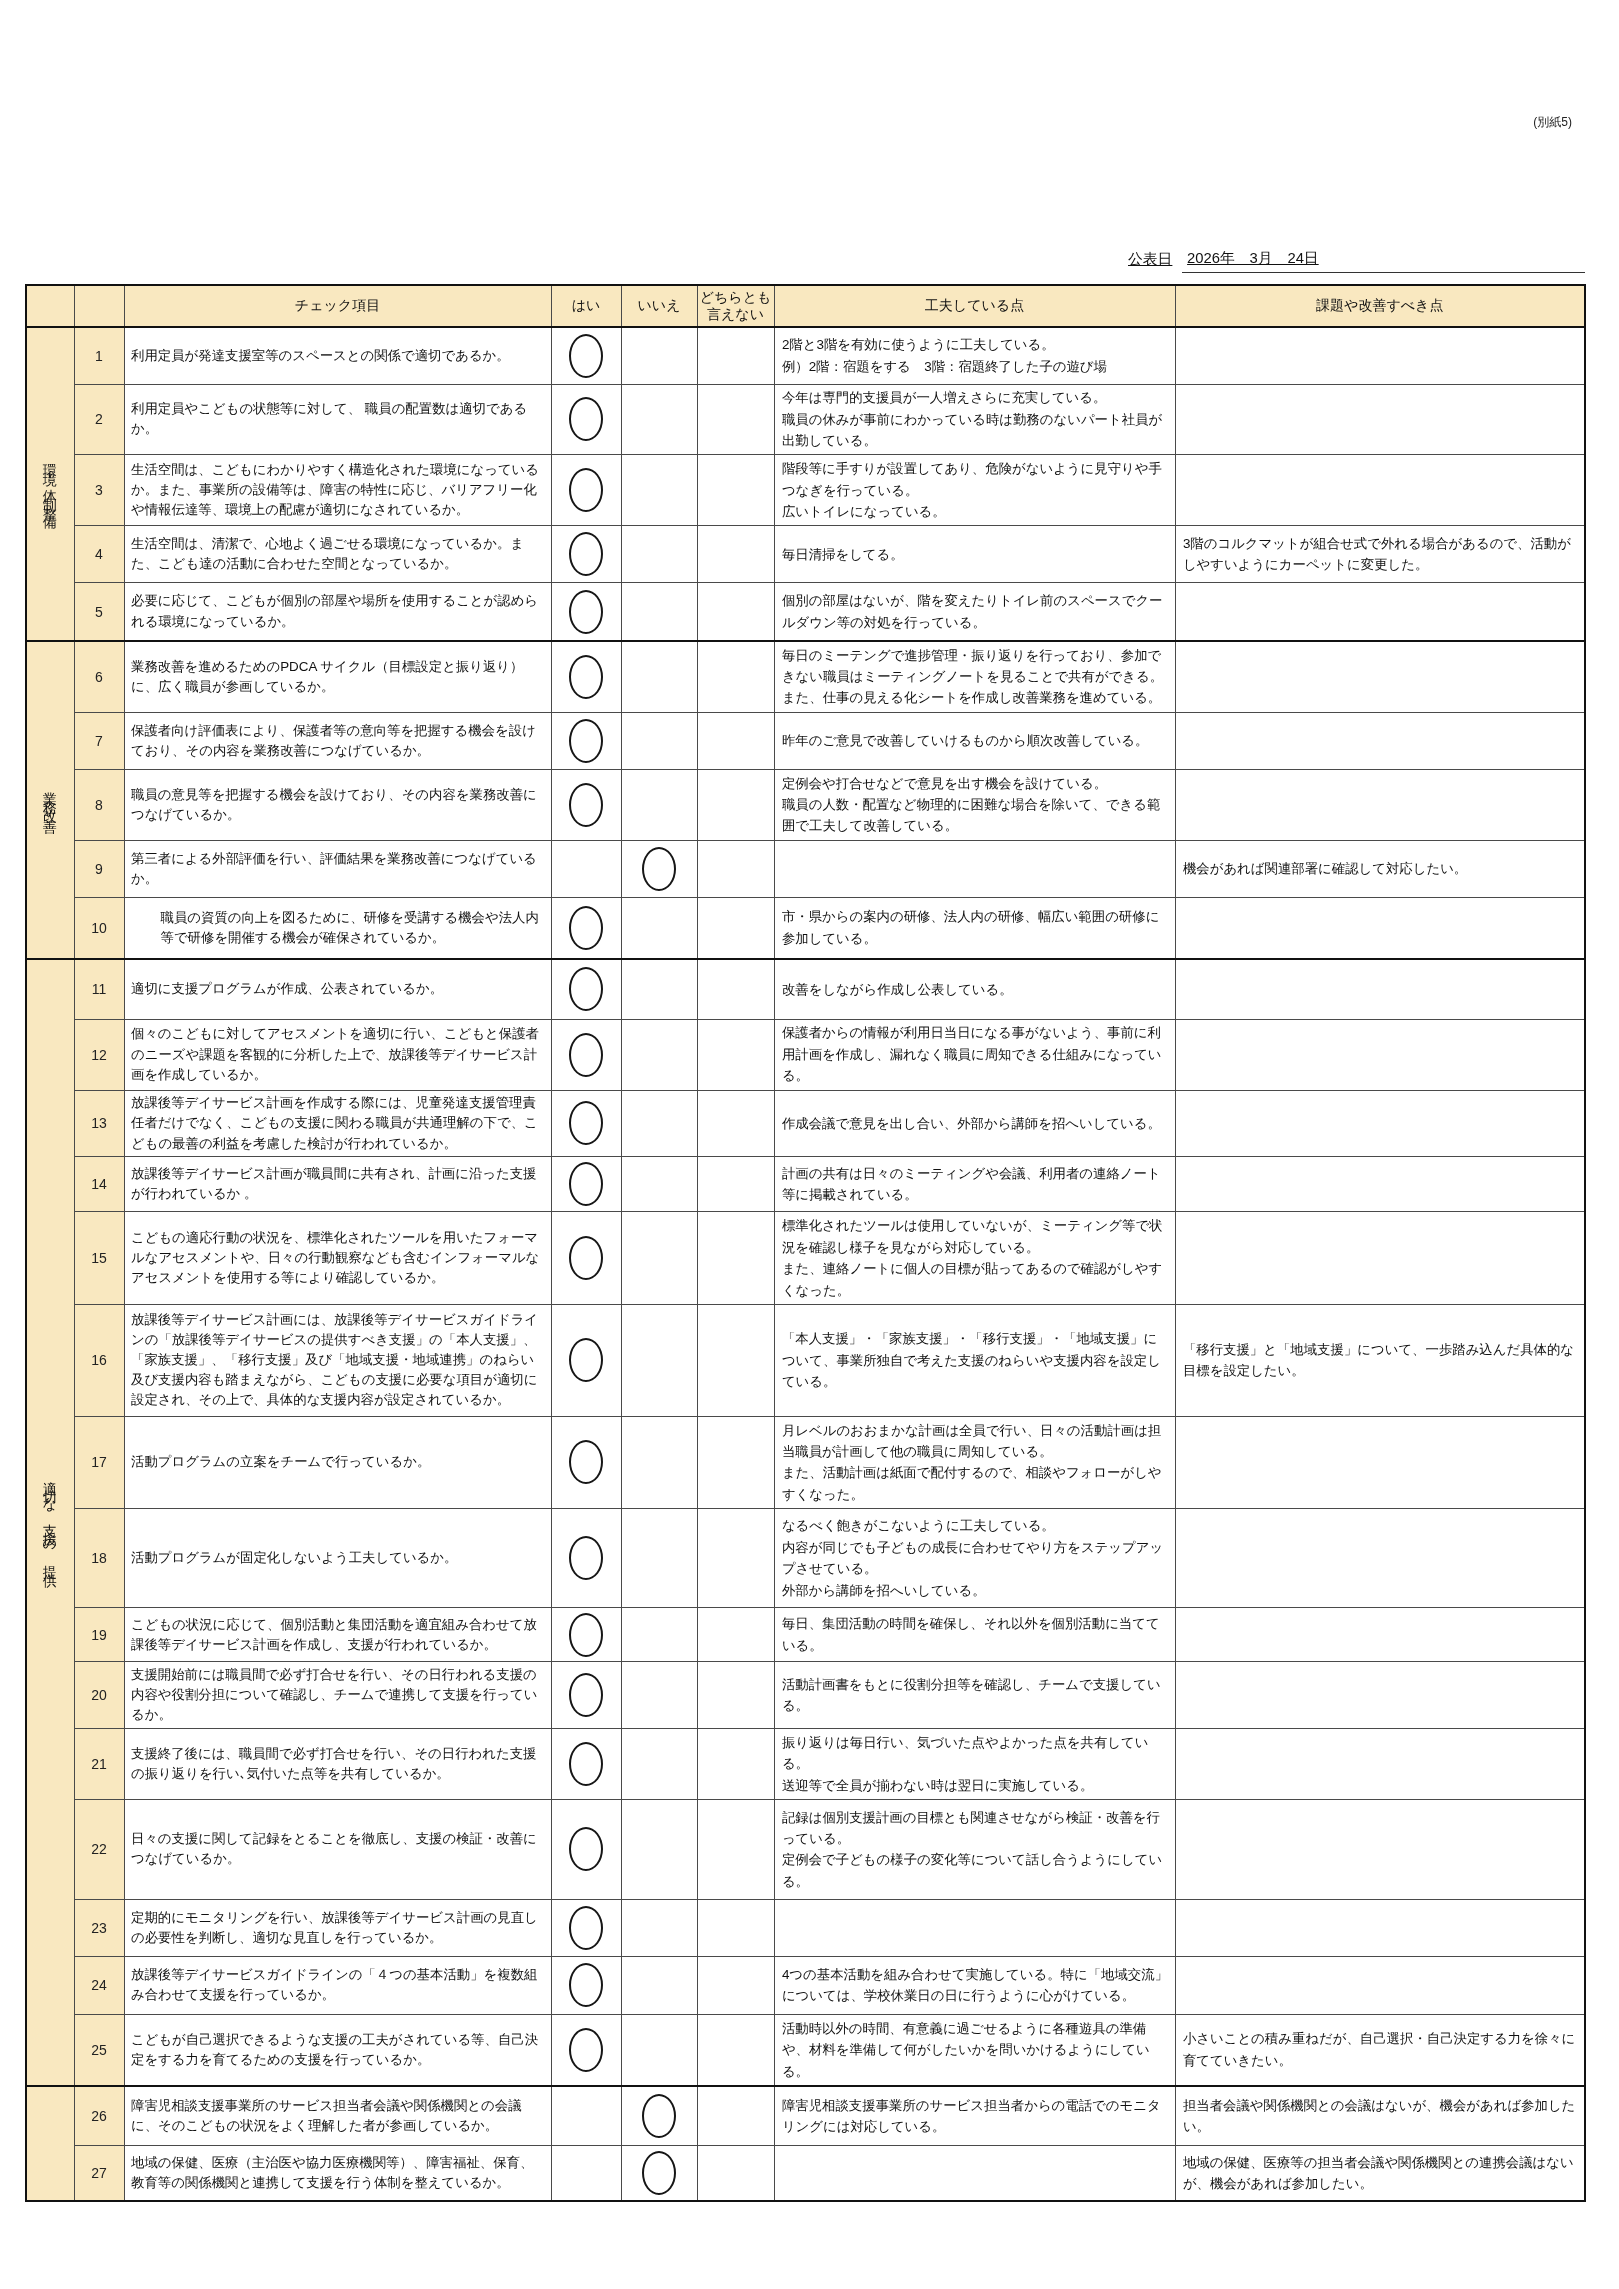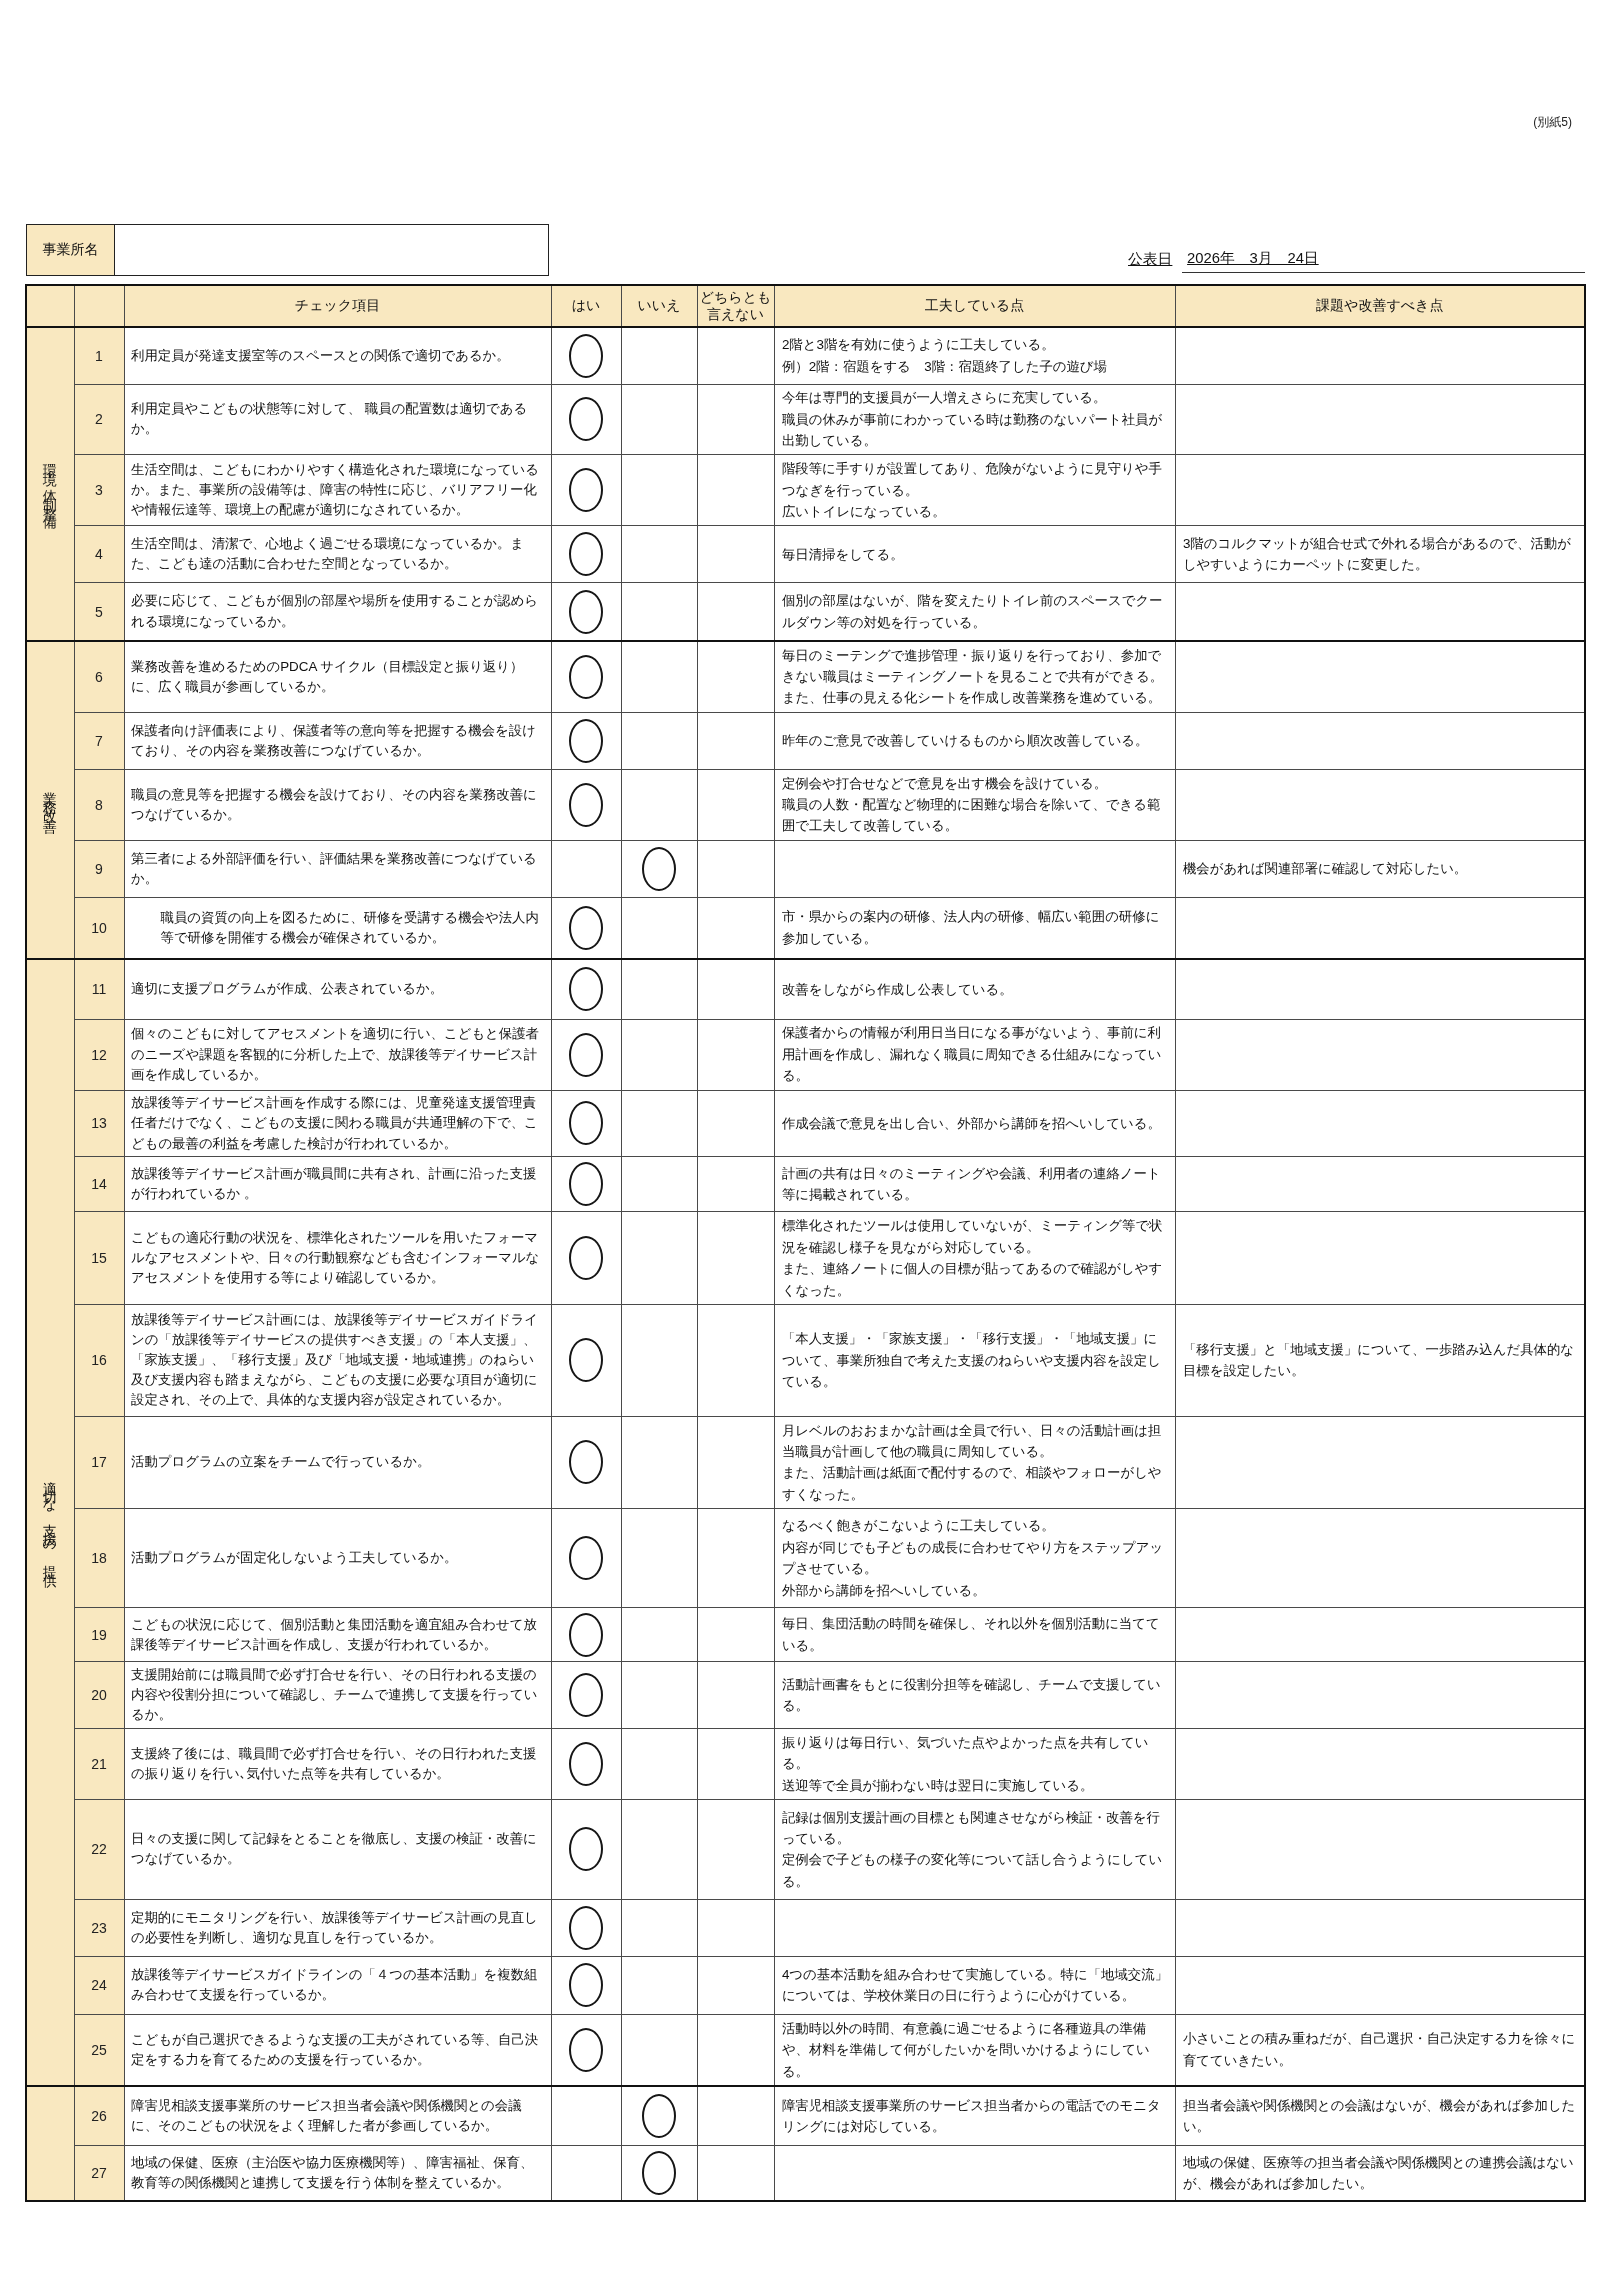--- a/index.html
+++ b/index.html
@@ -94,24 +94,20 @@
   }
 </style>
 </head>
 <body>
 
 <div class="page">
 
   <div class="attachment-note">(別紙5)</div>
 
 
-  <div class="office-row">
-    <div class="office-label">事業所名</div>
-    <div class="office-value"></div>
-  </div>
 
   <div class="publish-row">
     <span class="publish-label">公表日</span>
     <span class="publish-date">2026年　3月　24日</span>
   </div>
 
   <table class="eval">
     <colgroup>
       <col style="width:48px">
         <col style="width:50px">

